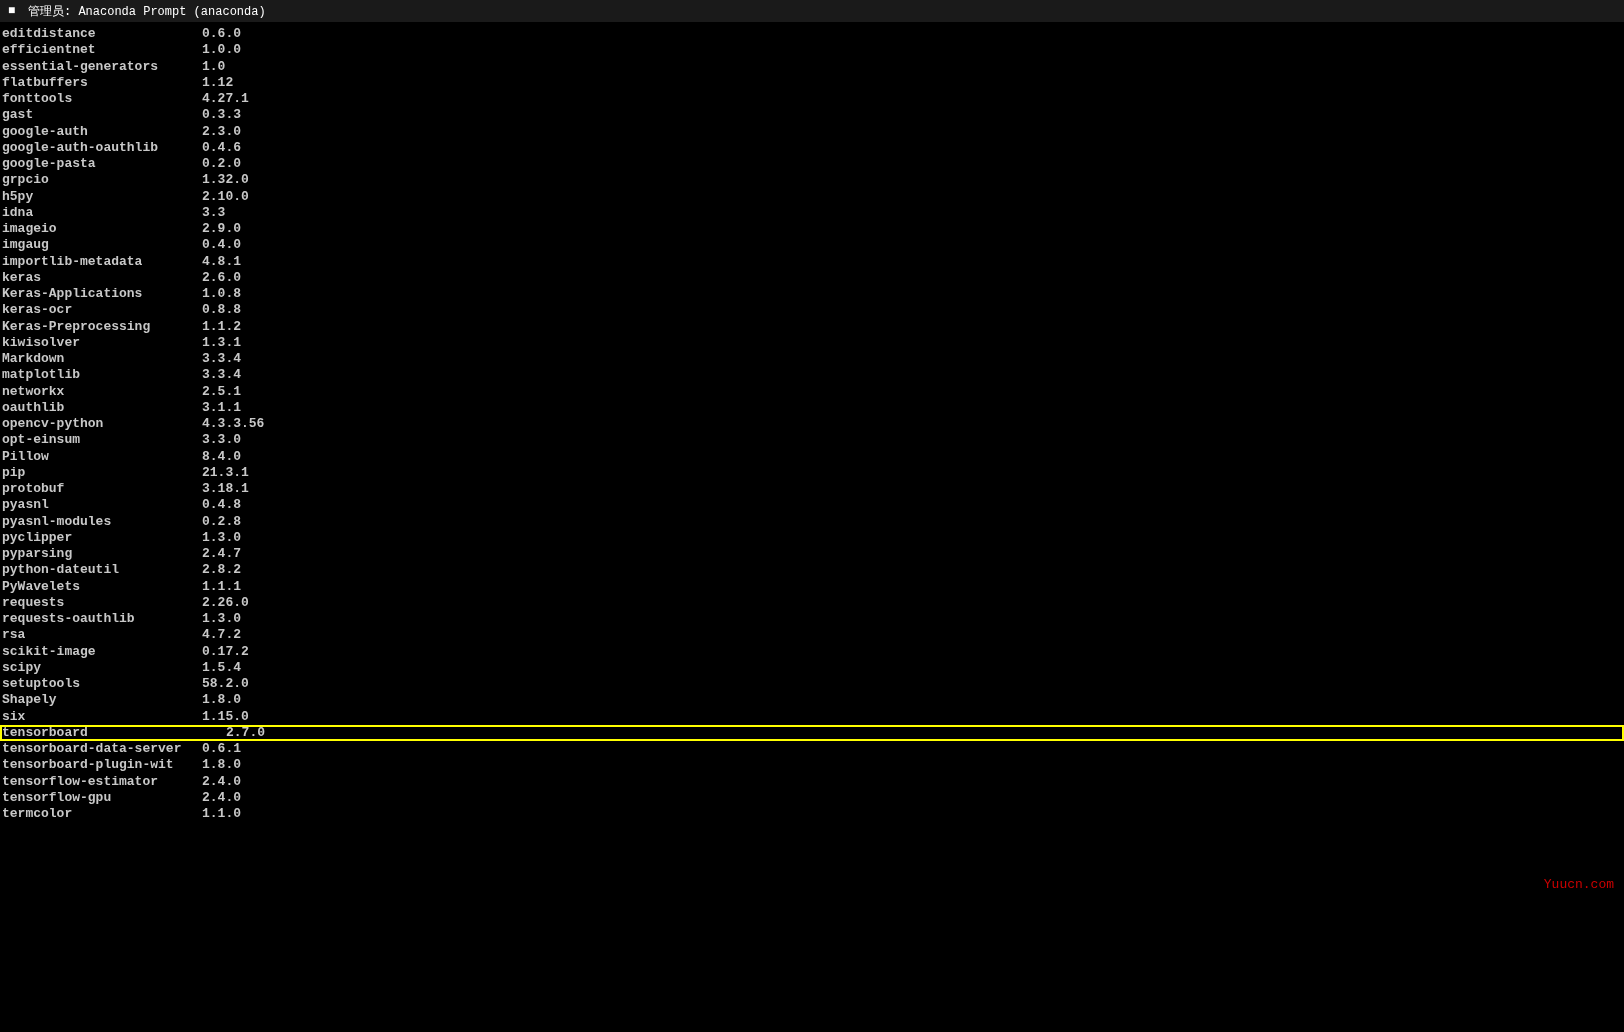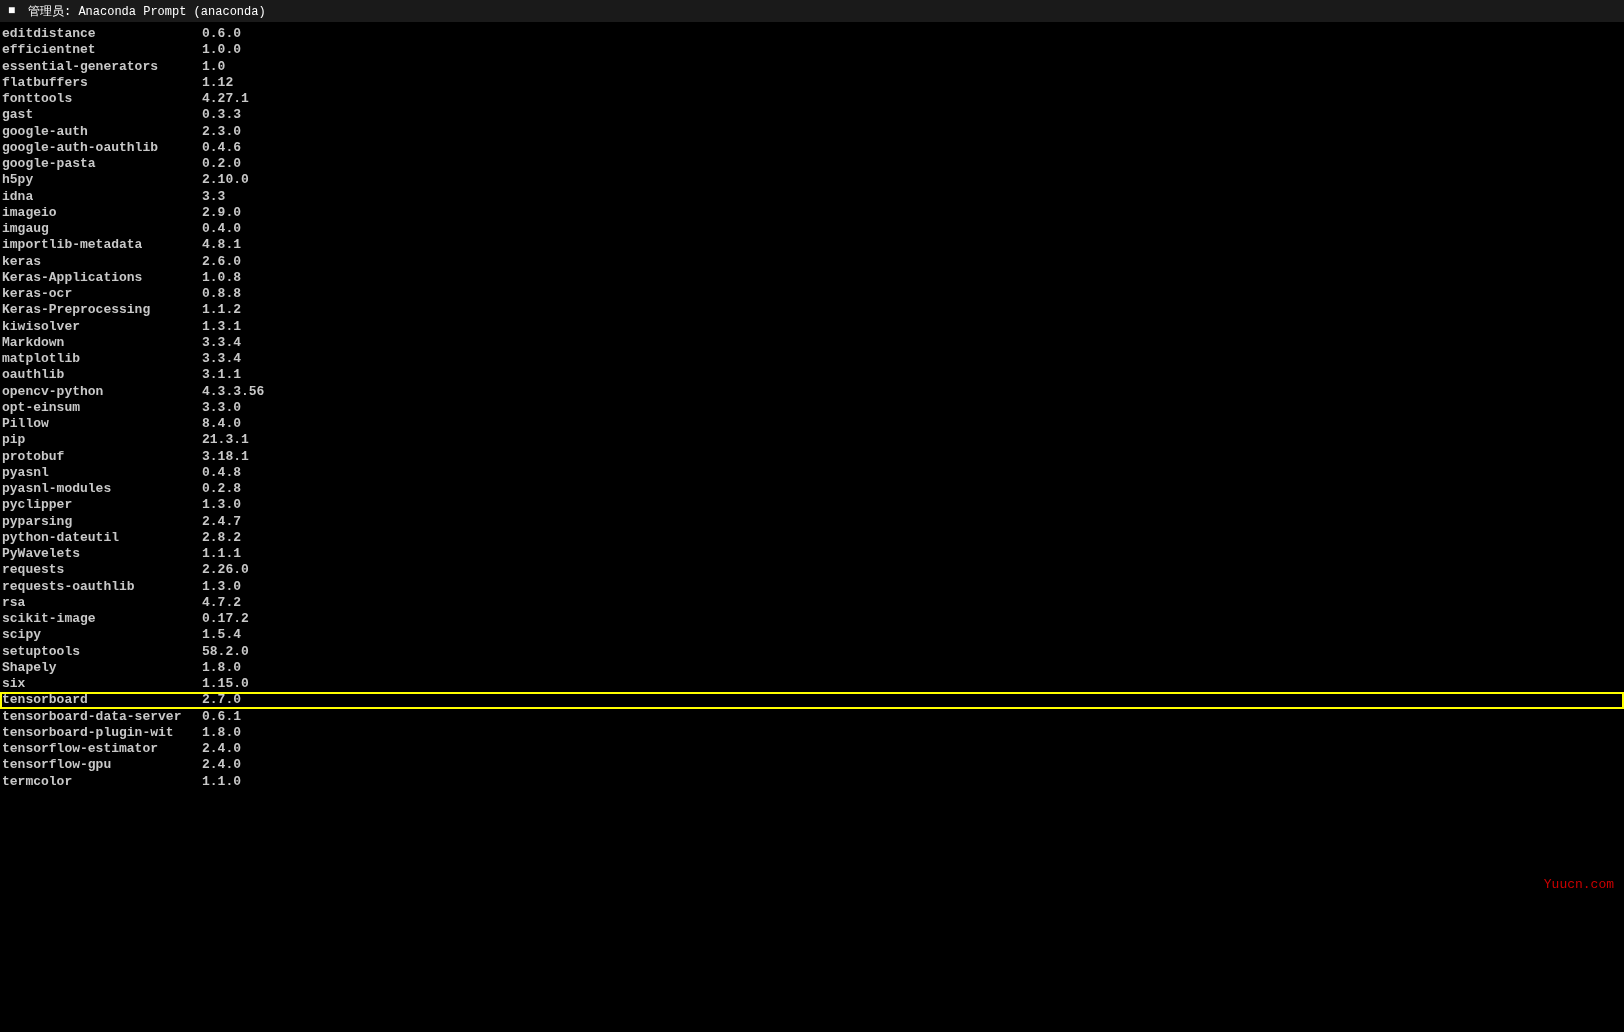--- a/index.html
+++ b/index.html
@@ -56,20 +56,21 @@
     }
 
     .pkg-version {
       color: #c8c8c8;
     }
 
     .highlighted-row {
       background: #000000;
       outline: 2px solid #ffff00;
       outline-offset: -2px;
+      gap: 24px;
     }
 
     .highlighted-row .pkg-name,
     .highlighted-row .pkg-version {
       color: #c8c8c8;
     }
 
     .watermark {
       position: fixed;
       bottom: 140px;
@@ -118,20 +119,24 @@
     </div>
     <div class="pkg-line">
       <span class="pkg-name">google-auth-oauthlib</span>
       <span class="pkg-version">0.4.6</span>
     </div>
     <div class="pkg-line">
       <span class="pkg-name">google-pasta</span>
       <span class="pkg-version">0.2.0</span>
     </div>
     <div class="pkg-line">
+      <span class="pkg-name">grpcio</span>
+      <span class="pkg-version">1.32.0</span>
+    </div>
+    <div class="pkg-line">
       <span class="pkg-name">h5py</span>
       <span class="pkg-version">2.10.0</span>
     </div>
     <div class="pkg-line">
       <span class="pkg-name">idna</span>
       <span class="pkg-version">3.3</span>
     </div>
     <div class="pkg-line">
       <span class="pkg-name">imageio</span>
       <span class="pkg-version">2.9.0</span>
@@ -164,20 +169,24 @@
       <span class="pkg-name">kiwisolver</span>
       <span class="pkg-version">1.3.1</span>
     </div>
     <div class="pkg-line">
       <span class="pkg-name">Markdown</span>
       <span class="pkg-version">3.3.4</span>
     </div>
     <div class="pkg-line">
       <span class="pkg-name">matplotlib</span>
       <span class="pkg-version">3.3.4</span>
+    </div>
+    <div class="pkg-line">
+      <span class="pkg-name">networkx</span>
+      <span class="pkg-version">2.5.1</span>
     </div>
     <div class="pkg-line">
       <span class="pkg-name">oauthlib</span>
       <span class="pkg-version">3.1.1</span>
     </div>
     <div class="pkg-line">
       <span class="pkg-name">opencv-python</span>
       <span class="pkg-version">4.3.3.56</span>
     </div>
     <div class="pkg-line">

